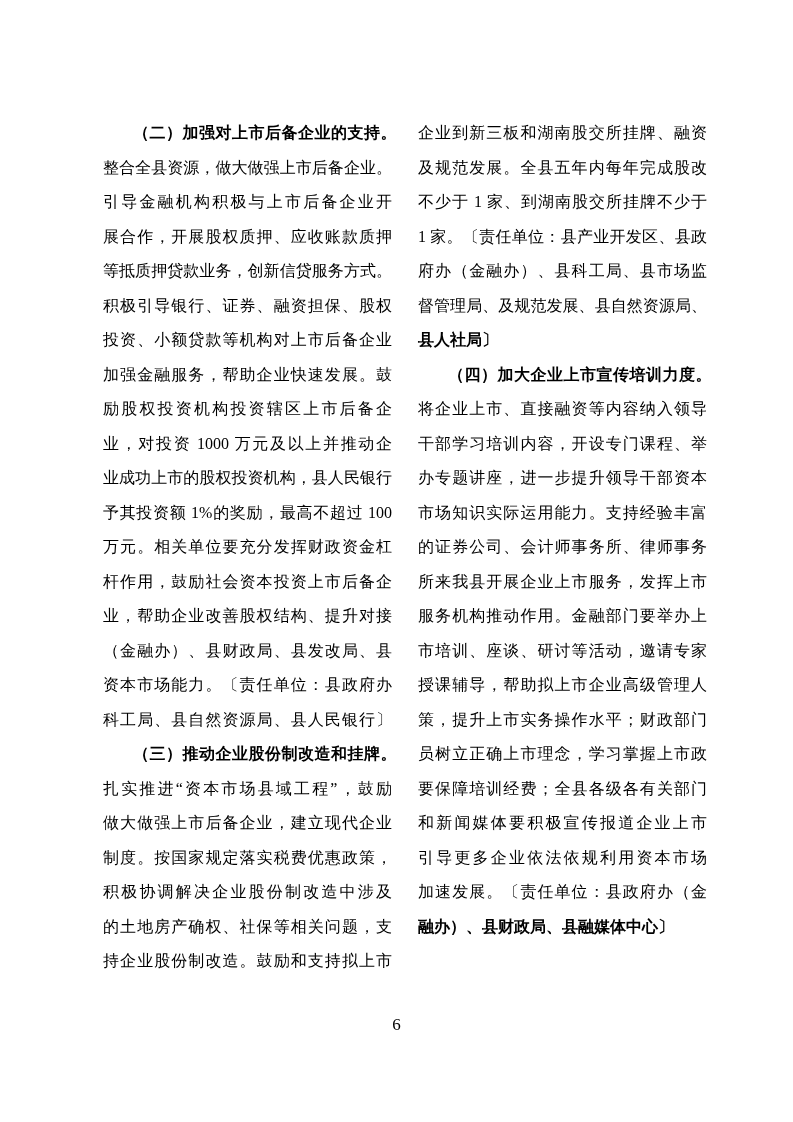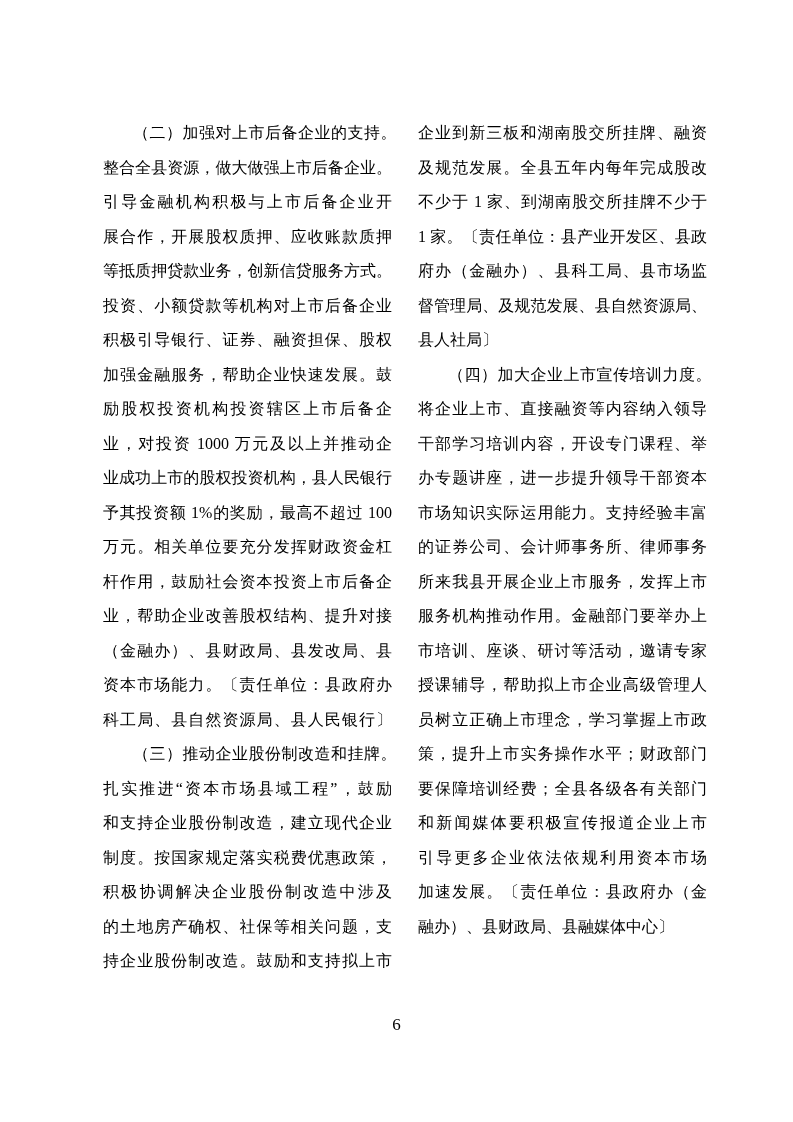--- a/index.html
+++ b/index.html
@@ -30,27 +30,28 @@
     height: 34.5px;
     line-height: 34.5px;
     font-size: 16px;
     text-align: justify;
     text-align-last: justify;
     overflow: visible;
     white-space: nowrap;
   }
   .line.heading {
     font-family: "Liberation Sans", "DejaVu Sans", sans-serif;
-    font-weight: normal;
+    font-weight: bold;
     text-indent: 30px;
     letter-spacing: 0.5px;
   }
   .line.end {
     text-align: right;
     text-align-last: left;
+    font-weight: bold;
   }
   .page-number {
     position: absolute;
     left: 0;
     top: 1013px;
     width: 793px;
     text-align: center;
     font-size: 17px;
     line-height: 24px;
   }
@@ -59,36 +60,36 @@
 <body>
 
 <div class="page">
   <div class="columns">
     <div class="col">
         <div class="line heading">（二）加强对上市后备企业的支持。</div>
         <div class="line body">整合全县资源，做大做强上市后备企业。</div>
         <div class="line body">引导金融机构积极与上市后备企业开</div>
         <div class="line body">展合作，开展股权质押、应收账款质押</div>
         <div class="line body">等抵质押贷款业务，创新信贷服务方式。</div>
+        <div class="line body">积极引导银行、证券、融资担保、股权</div>
         <div class="line body">投资、小额贷款等机构对上市后备企业</div>
-        <div class="line body">积极引导银行、证券、融资担保、股权</div>
         <div class="line body">加强金融服务，帮助企业快速发展。鼓</div>
         <div class="line body">励股权投资机构投资辖区上市后备企</div>
         <div class="line body">业，对投资 1000 万元及以上并推动企</div>
         <div class="line body">业成功上市的股权投资机构，县人民银行</div>
         <div class="line body">予其投资额 1%的奖励，最高不超过 100</div>
         <div class="line body">万元。相关单位要充分发挥财政资金杠</div>
         <div class="line body">杆作用，鼓励社会资本投资上市后备企</div>
         <div class="line body">业，帮助企业改善股权结构、提升对接</div>
         <div class="line body">（金融办）、县财政局、县发改局、县</div>
         <div class="line body">资本市场能力。〔责任单位：县政府办</div>
         <div class="line body">科工局、县自然资源局、县人民银行〕</div>
         <div class="line heading">（三）推动企业股份制改造和挂牌。</div>
         <div class="line body">扎实推进“资本市场县域工程”，鼓励</div>
-        <div class="line body">和支持企业股份制改造，建立现代企业</div>
+        <div class="line body">做大做强上市后备企业，建立现代企业</div>
         <div class="line body">制度。按国家规定落实税费优惠政策，</div>
         <div class="line body">积极协调解决企业股份制改造中涉及</div>
         <div class="line body">的土地房产确权、社保等相关问题，支</div>
         <div class="line body">持企业股份制改造。鼓励和支持拟上市</div>
       </div>
     <div class="col">
         <div class="line body">企业到新三板和湖南股交所挂牌、融资</div>
         <div class="line body">及规范发展。全县五年内每年完成股改</div>
         <div class="line body">不少于 1 家、到湖南股交所挂牌不少于</div>
         <div class="line body">1 家。〔责任单位：县产业开发区、县政</div>
@@ -98,22 +99,22 @@
         <div class="line heading">（四）加大企业上市宣传培训力度。</div>
         <div class="line body">将企业上市、直接融资等内容纳入领导</div>
         <div class="line body">干部学习培训内容，开设专门课程、举</div>
         <div class="line body">办专题讲座，进一步提升领导干部资本</div>
         <div class="line body">市场知识实际运用能力。支持经验丰富</div>
         <div class="line body">的证券公司、会计师事务所、律师事务</div>
         <div class="line body">所来我县开展企业上市服务，发挥上市</div>
         <div class="line body">服务机构推动作用。金融部门要举办上</div>
         <div class="line body">市培训、座谈、研讨等活动，邀请专家</div>
         <div class="line body">授课辅导，帮助拟上市企业高级管理人</div>
+        <div class="line body">策，提升上市实务操作水平；财政部门</div>
         <div class="line body">员树立正确上市理念，学习掌握上市政</div>
-        <div class="line body">策，提升上市实务操作水平；财政部门</div>
         <div class="line body">要保障培训经费；全县各级各有关部门</div>
         <div class="line body">和新闻媒体要积极宣传报道企业上市</div>
         <div class="line body">引导更多企业依法依规利用资本市场</div>
         <div class="line body">加速发展。〔责任单位：县政府办（金</div>
         <div class="line end">融办）、县财政局、县融媒体中心〕</div>
       </div>
   </div>
   <div class="page-number">6</div>
 </div>
 

